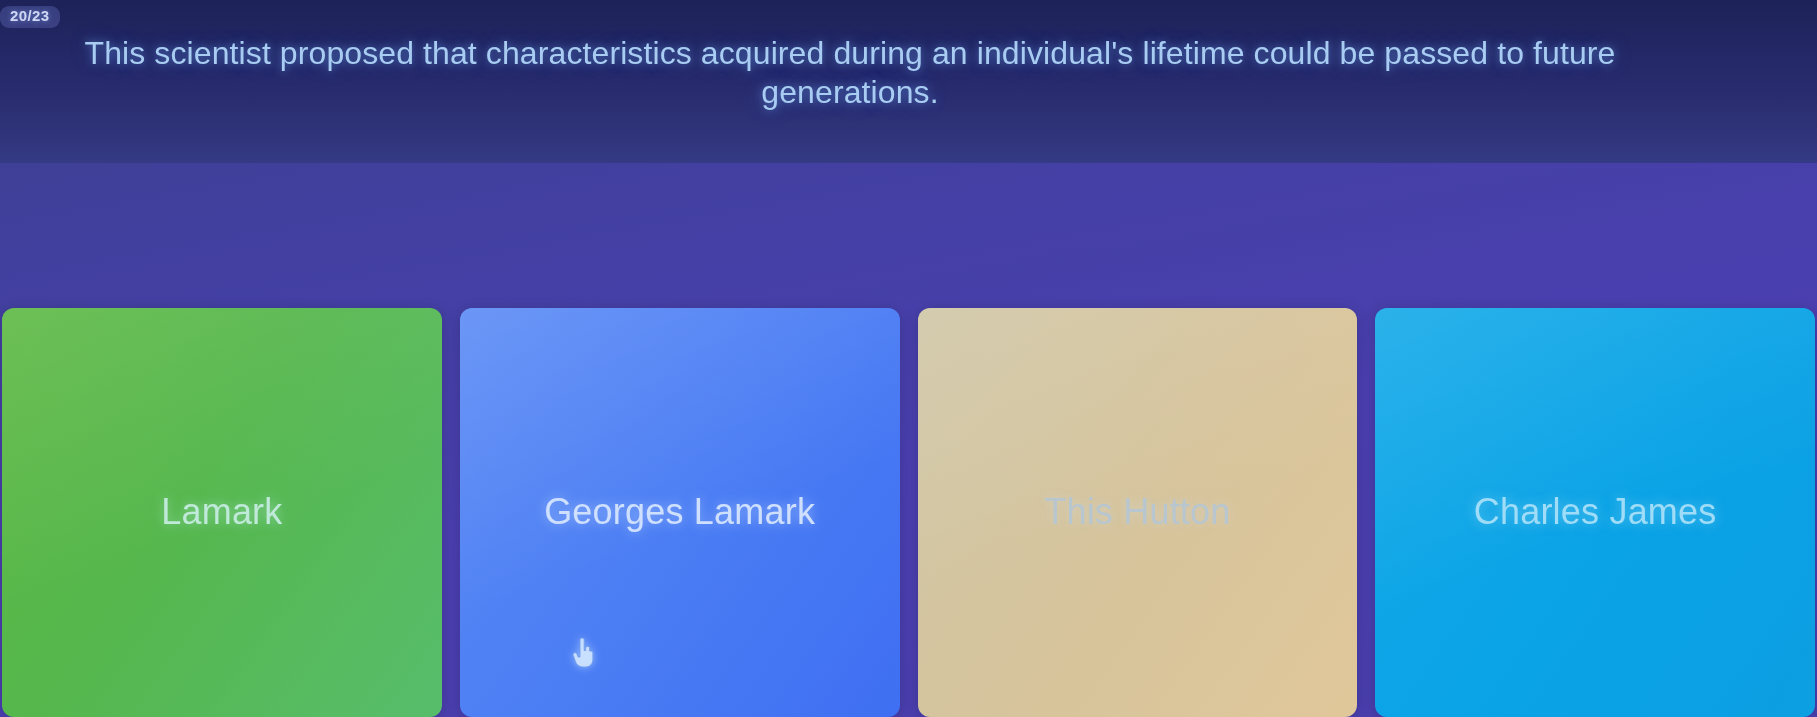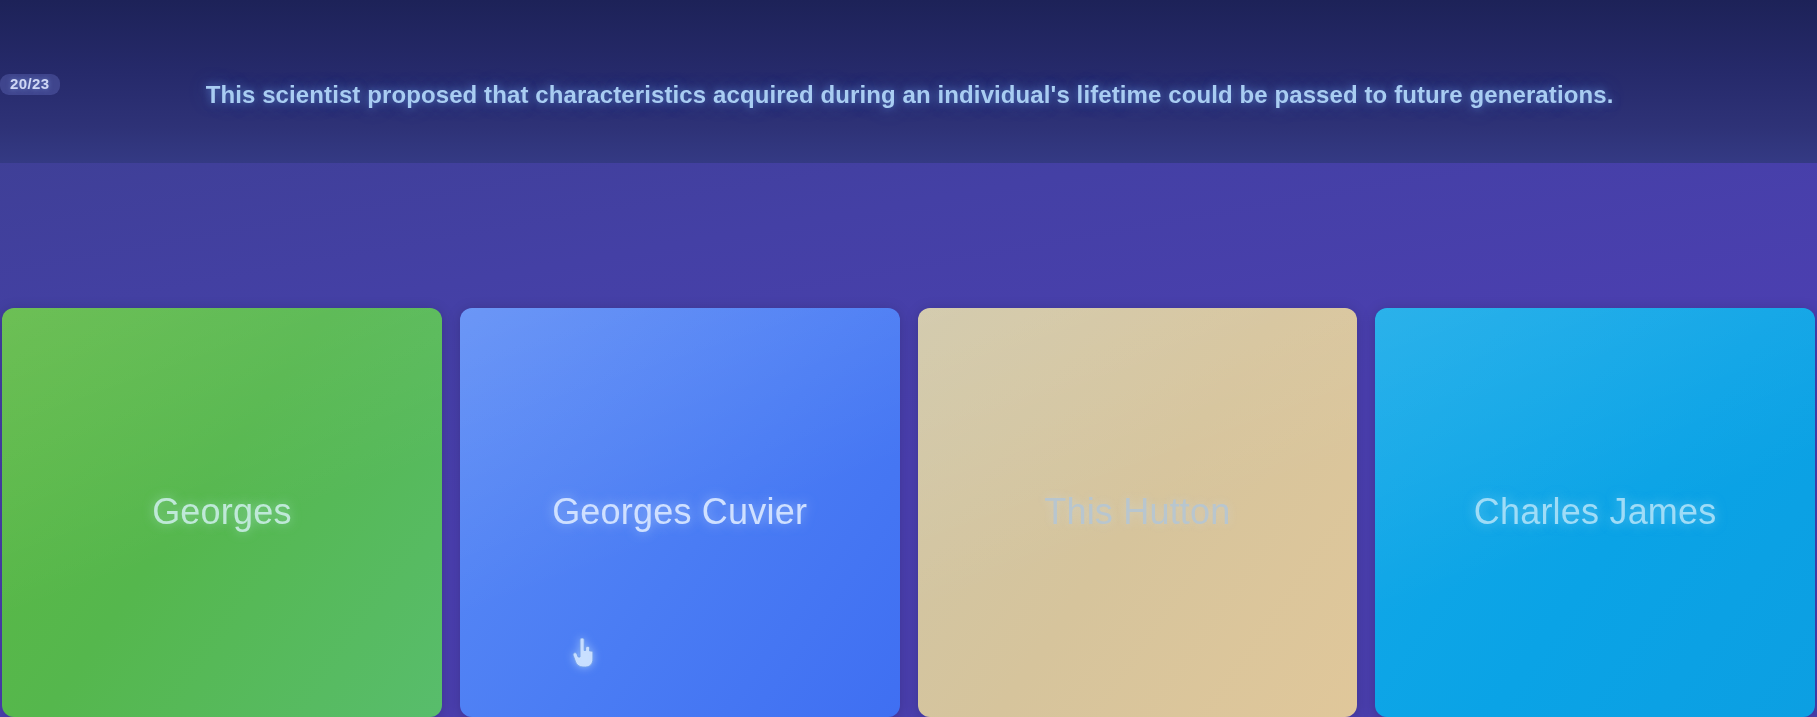--- a/index.html
+++ b/index.html
@@ -20,44 +20,44 @@
   }
 
   
   #header-band {
     position:absolute;
     left:0; top:0;
     width:1817px;
     height:163px;
     background:linear-gradient(180deg,#1d2258 0%,#262a6b 45%,#2e3277 78%,#343a84 100%);
     display:flex;
-    flex-direction:row;
-    align-items:center;
+    flex-direction:column;
+    align-items:flex-start;
   }
 
   #progress-badge {
     margin-top:6px;
     padding:2px 10px 3px 10px;
     border-radius:9px;
     background:rgba(120,130,215,0.30);
     color:#cfd7f5;
     font-size:15px;
     font-weight:700;
     letter-spacing:0.4px;
     line-height:1.1;
     text-shadow:0 0 5px rgba(150,190,255,0.5);
   }
 
   #question-text {
-    margin-top:26px;
+    margin-top:6px;
     width:1700px;
     text-align:center;
     color:#a9cdf2;
-    font-size:24px;
-    font-weight:700;
+    font-size:32px;
+    font-weight:400;
     line-height:1.23;
     letter-spacing:0.1px;
     text-shadow:0 0 9px rgba(120,180,255,0.55), 0 0 22px rgba(90,150,255,0.28);
   }
 
   
   #answer-grid {
     position:absolute;
     left:0;
     top:308px;
@@ -125,25 +125,25 @@
 <div id="quiz-app">
 
   <div id="header-band">
     <div id="progress-badge">20/23</div>
     <div id="question-text">This scientist proposed that characteristics acquired during an individual's lifetime could be passed to future generations.</div>
   </div>
 
   <div id="answer-grid">
 
     <div class="answer-card green">
-      <span class="answer-label">Georges</span>
+      <span class="answer-label">Lamark</span>
     </div>
 
     <div class="answer-card blue">
-      <span class="answer-label">Georges Cuvier</span>
+      <span class="answer-label">Georges Lamark</span>
     </div>
 
     <div class="answer-card tan">
       <span class="answer-label">This Hutton</span>
     </div>
 
     <div class="answer-card cyan">
       <span class="answer-label">Charles James</span>
     </div>
 

